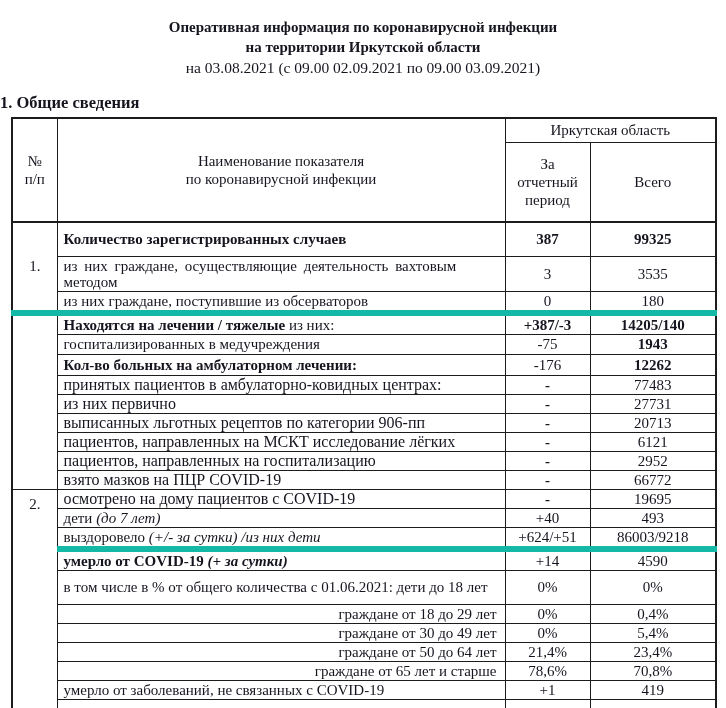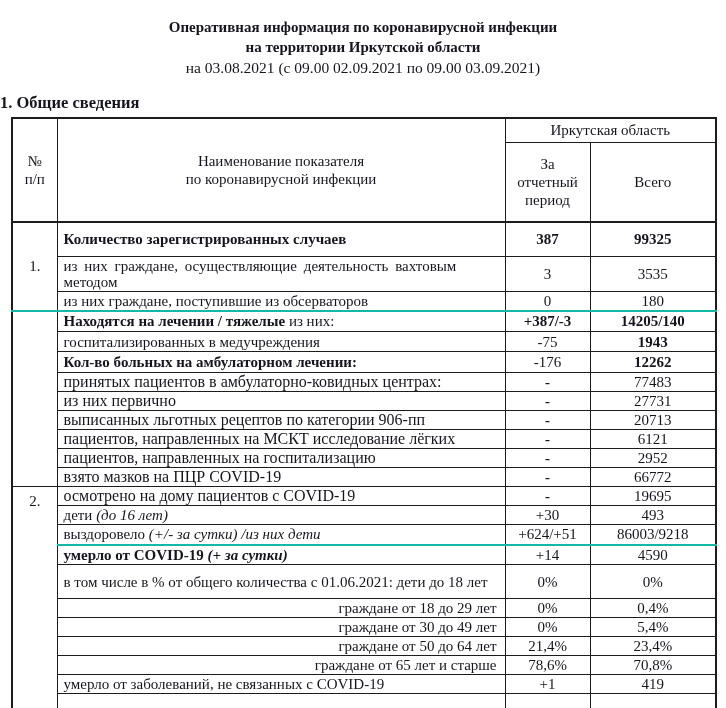--- a/index.html
+++ b/index.html
@@ -23,21 +23,21 @@
     vertical-align:middle;
     overflow:hidden;
   }
   .report thead th{
     font-weight:normal;text-align:center;
     font-size:15px;line-height:18px;padding:2px 4px;
   }
   .report thead{border-bottom:2px solid #1c1c1c;}
   th.region-head{font-weight:bold;font-size:15.5px;}
   th.num-head{padding:2px 6px;}
-  tr.thick-top > td{border-top:2px solid #14b8a6;}
+  tr.thick-top > td{border-top:6px solid #14b8a6;}
   td.num-cell{
     text-align:center;font-size:15px;padding:2px 0;
   }
   td.num-top{vertical-align:top;padding-top:6px;}
   td.label-cell{
     padding:1px 4px 1px 6px;font-size:15px;line-height:16px;text-align:left;
   }
   td.label-cell.small{font-size:16px;line-height:14px;}
   td.label-cell.right{text-align:right;padding-right:8px;}
   td.label-cell.spread{word-spacing:3px;}
@@ -139,22 +139,22 @@
         <td class="val-cell vb">-</td>
         <td class="val-cell">66772</td>
       </tr>
       <tr style="height: 18px;">
         <td class="num-cell num-top" rowspan="11">2.</td>
         <td class="label-cell small"><span>осмотрено на дому пациентов с COVID-19</span></td>
         <td class="val-cell vb">-</td>
         <td class="val-cell">19695</td>
       </tr>
       <tr style="height: 19px;">
-        <td class="label-cell"><span>дети </span><span class="s-i">(до 16 лет)</span></td>
-        <td class="val-cell">+30</td>
+        <td class="label-cell"><span>дети </span><span class="s-i">(до 7 лет)</span></td>
+        <td class="val-cell">+40</td>
         <td class="val-cell">493</td>
       </tr>
       <tr style="height: 20px;">
         <td class="label-cell"><span>выздоровело </span><span class="s-i">(+/- за сутки) /из них дети</span></td>
         <td class="val-cell">+624/+51</td>
         <td class="val-cell">86003/9218</td>
       </tr>
       <tr class="thick-top" style="height: 20px;">
         <td class="label-cell"><span class="s-b">умерло от COVID-19 </span><span class="s-bi">(+ за сутки)</span></td>
         <td class="val-cell">+14</td>

